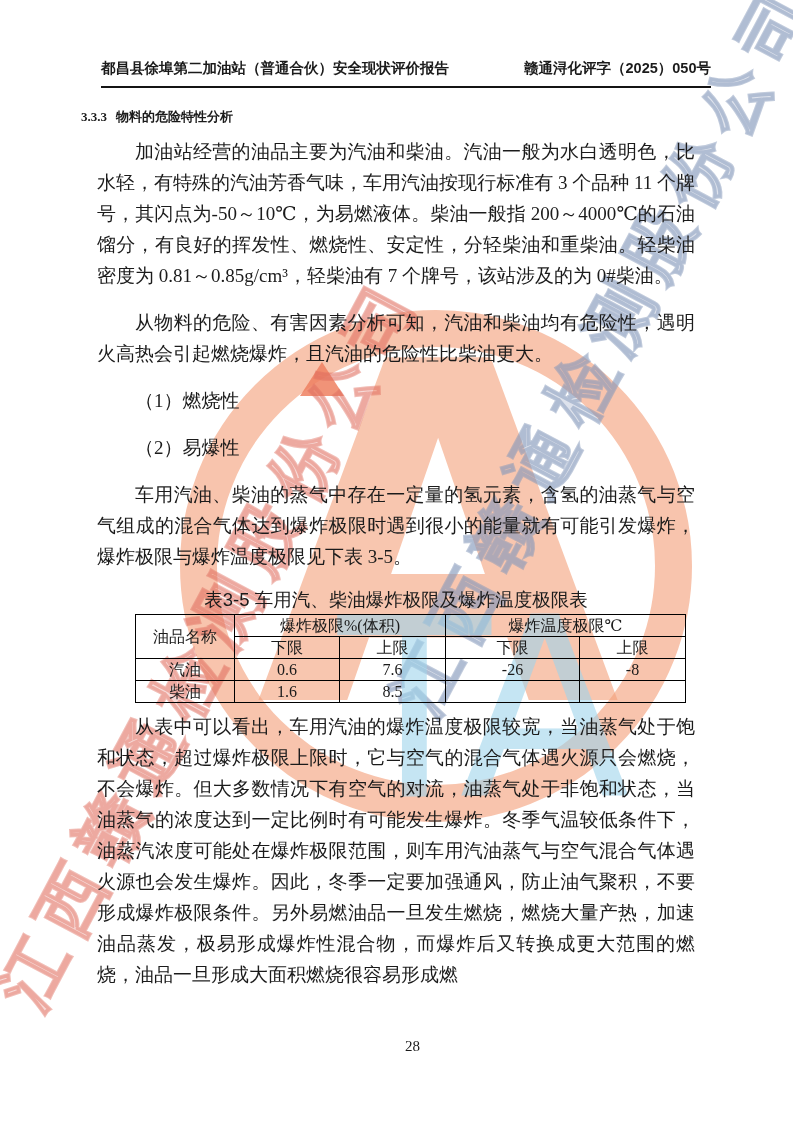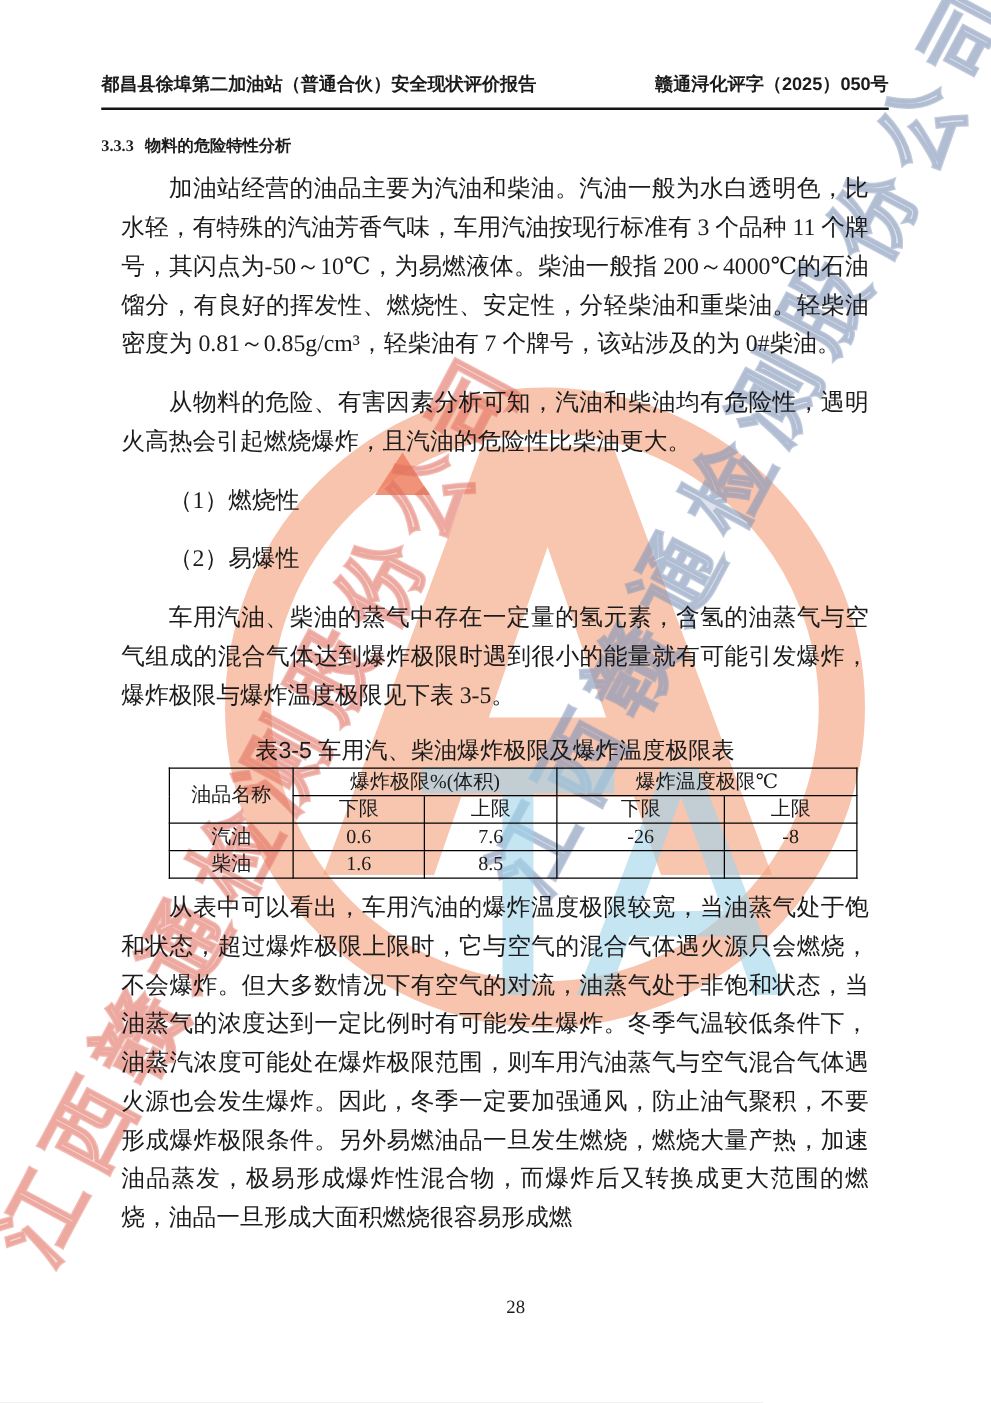--- a/index.html
+++ b/index.html
@@ -49,21 +49,21 @@
     left:-22px;top:982px;transform:rotate(-62deg);
     color:rgba(224,110,95,0.26);
     -webkit-text-stroke:2px rgba(224,110,95,0.45);
   }
   
   .inner{position:relative;z-index:1;padding:58px 82px 0 81px;}
   .hdr{
     display:flex;justify-content:space-between;align-items:flex-end;
     font-family:"Liberation Sans","DejaVu Sans",sans-serif;
     font-weight:bold;font-size:14.5px;line-height:20px;
-    padding-bottom:8px;border-bottom:2px solid #141414;
+    padding-bottom:8px;border-bottom:2px solid #141414;margin-left:20px;
   }
   .heading{margin-top:16px;font-size:13px;line-height:26px;}
   .heading .hnum{font-weight:bold;font-family:"Liberation Serif",serif;}
   .heading .htxt{font-weight:bold;font-family:"Liberation Sans","DejaVu Sans",sans-serif;margin-left:9px;}
   .para{
     margin:16px;font-size:19px;line-height:31px;
     text-align:justify;text-indent:2em;
   }
   .para.first{margin-top:6px;}
   .para.after-table{margin-top:8px;}

